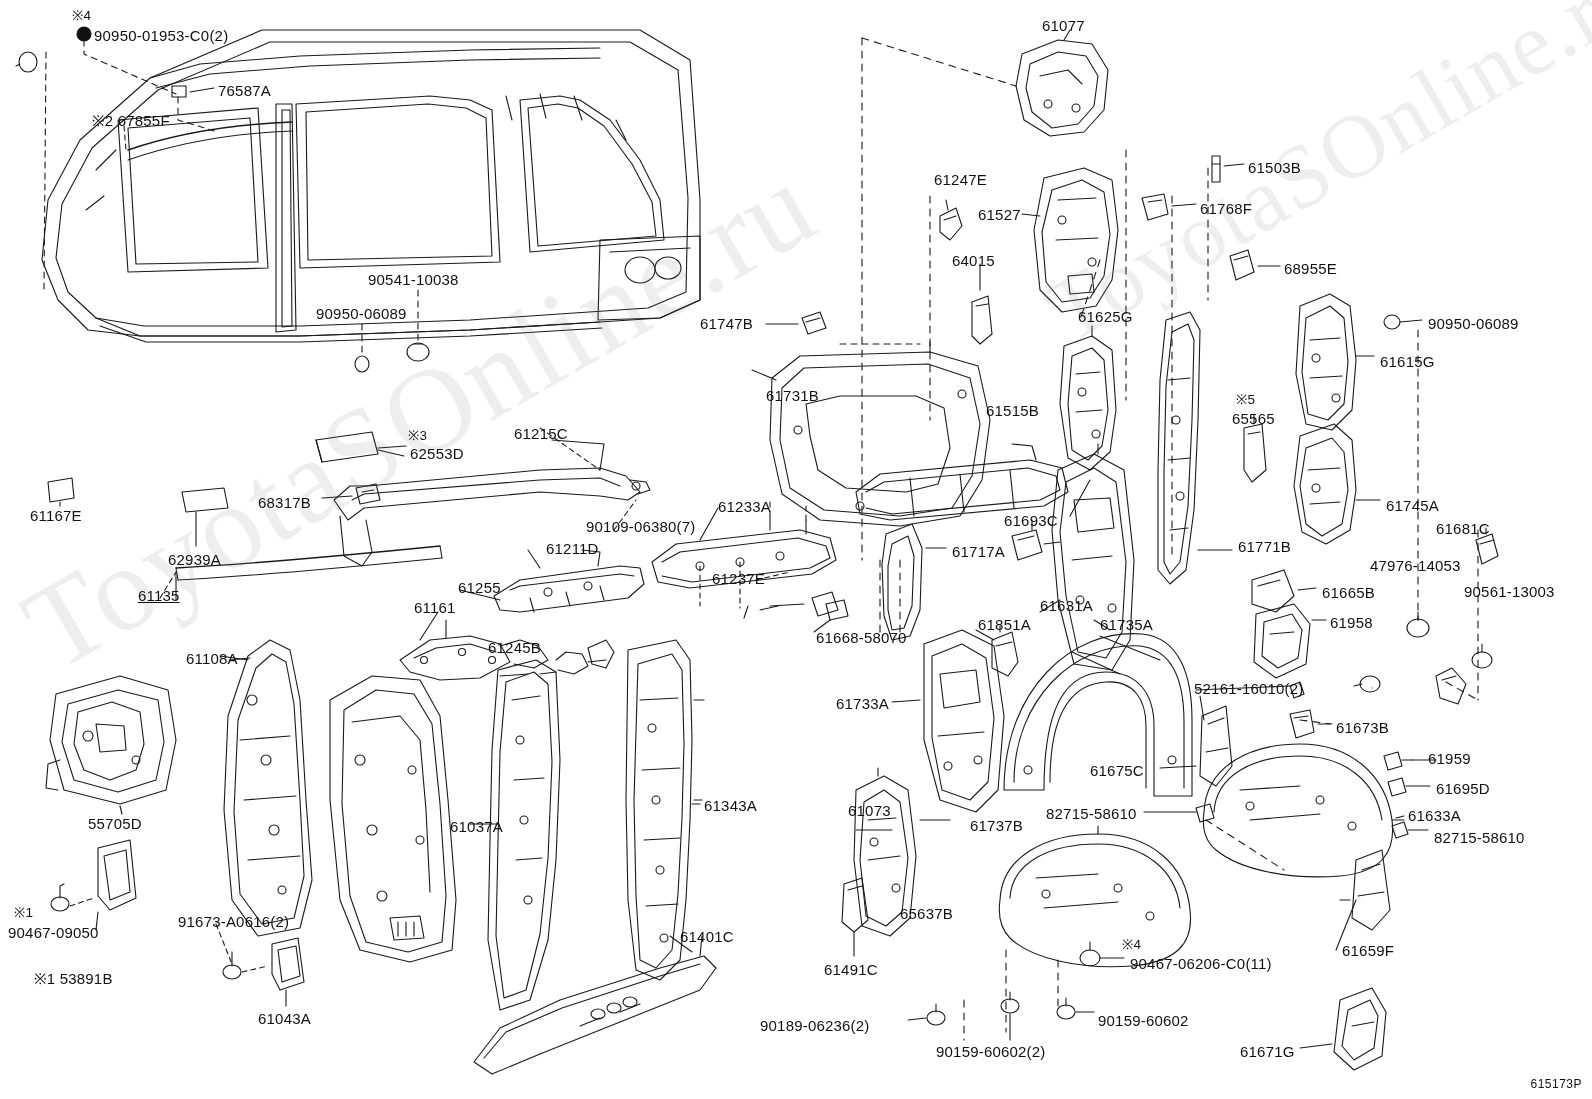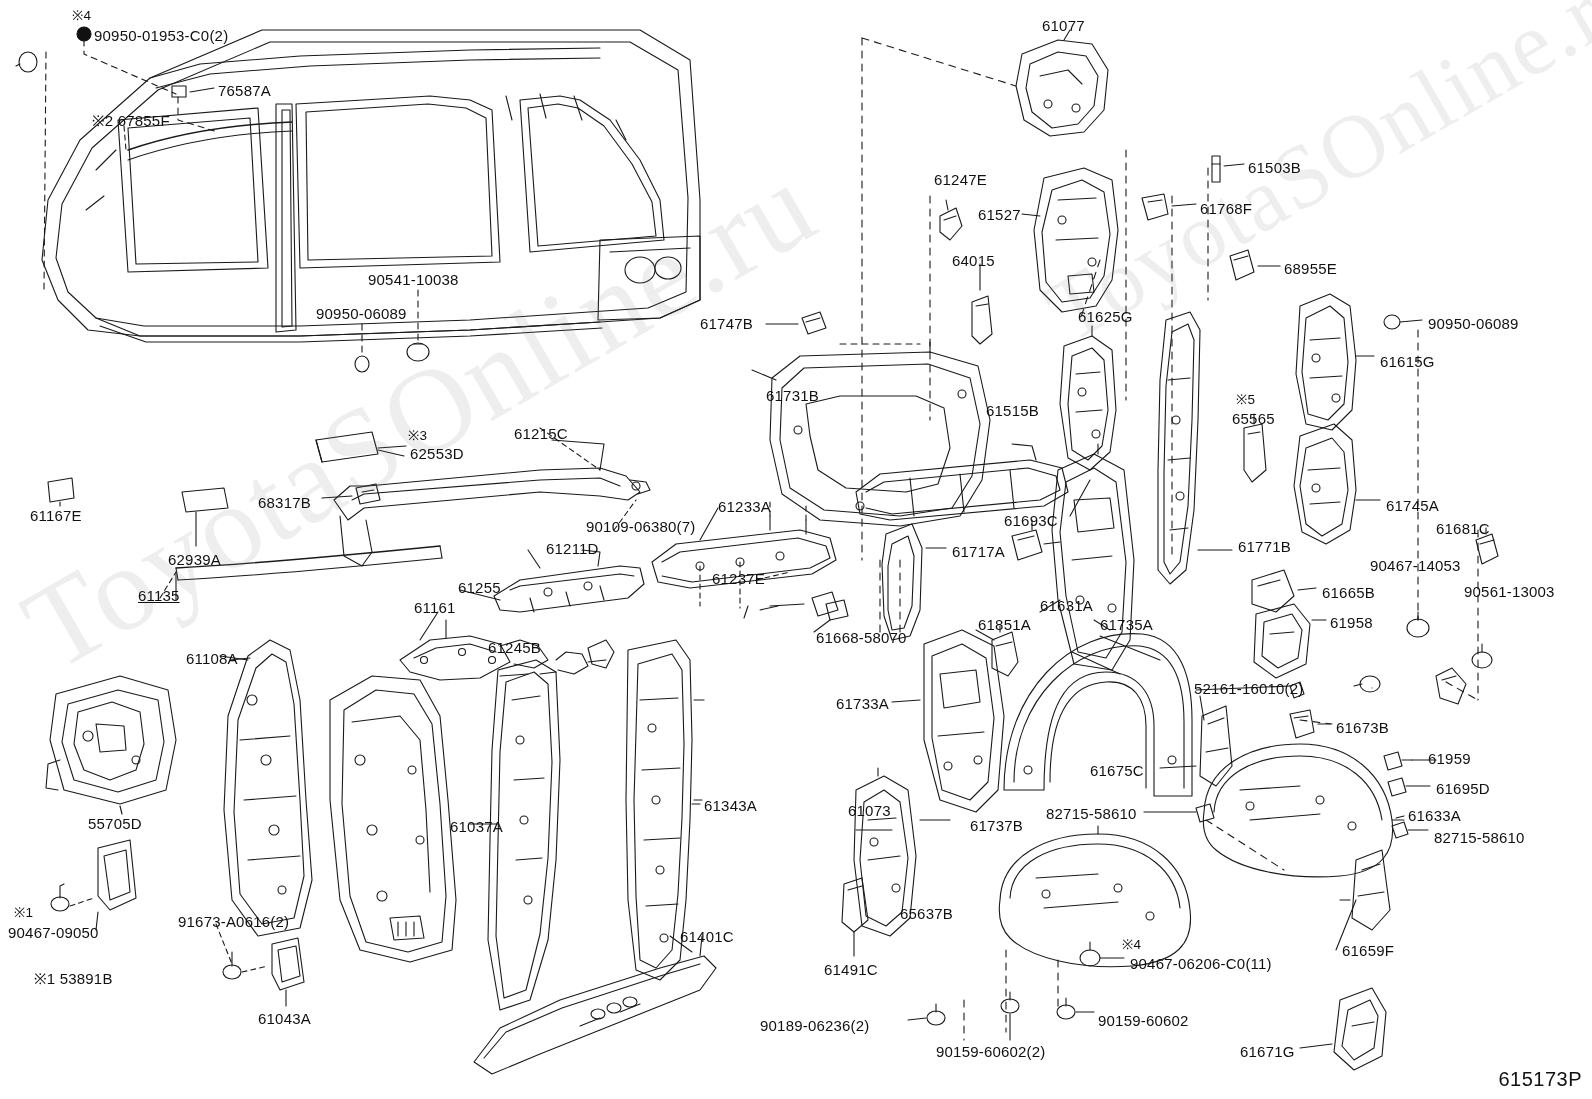--- a/index.html
+++ b/index.html
@@ -54,21 +54,21 @@
     width: 9px; height: 9px;
     border-radius: 50%;
     background: #111;
     margin-right: 6px;
     vertical-align: middle;
   }
   #diagram-code {
     position: absolute;
     right: 10px;
     bottom: 8px;
-    font-size: 20px;
+    font-size: 12px;
     letter-spacing: 0.5px;
   }
   
   #watermark {
     position: absolute;
     left: 0; top: 0;
     width: 1592px; height: 1099px;
     pointer-events: none;
     overflow: hidden;
   }
@@ -758,21 +758,21 @@
       <div class="lbl" style="left: 1380px; top: 354px;">61615G</div>
       <div class="lbl" style="left: 986px; top: 403px;">61515B</div>
       <div class="lbl small" style="left: 1236px; top: 392px;">※5</div>
       <div class="lbl" style="left: 1232px; top: 411px;">65565</div>
       <div class="lbl" style="left: 718px; top: 499px;">61233A</div>
       <div class="lbl" style="left: 1004px; top: 513px;">61693C</div>
       <div class="lbl" style="left: 1386px; top: 498px;">61745A</div>
       <div class="lbl" style="left: 1436px; top: 521px;">61681C</div>
       <div class="lbl" style="left: 952px; top: 544px;">61717A</div>
       <div class="lbl" style="left: 1238px; top: 539px;">61771B</div>
-      <div class="lbl" style="left: 1370px; top: 558px;">90467-14053</div>
+      <div class="lbl" style="left: 1370px; top: 558px;">47976-14053</div>
       <div class="lbl" style="left: 1432px; top: 584px; margin-left: 32px;">90561-13003</div>
       <div class="lbl" style="left: 712px; top: 571px;">61237E</div>
       <div class="lbl" style="left: 1040px; top: 598px;">61631A</div>
       <div class="lbl" style="left: 1322px; top: 585px;">61665B</div>
       <div class="lbl" style="left: 1330px; top: 615px;">61958</div>
       <div class="lbl" style="left: 816px; top: 630px;">61668-58070</div>
       <div class="lbl" style="left: 978px; top: 617px;">61851A</div>
       <div class="lbl" style="left: 1100px; top: 617px;">61735A</div>
       <div class="lbl" style="left: 836px; top: 696px;">61733A</div>
       <div class="lbl" style="left: 1194px; top: 681px;">52161-16010(2)</div>

